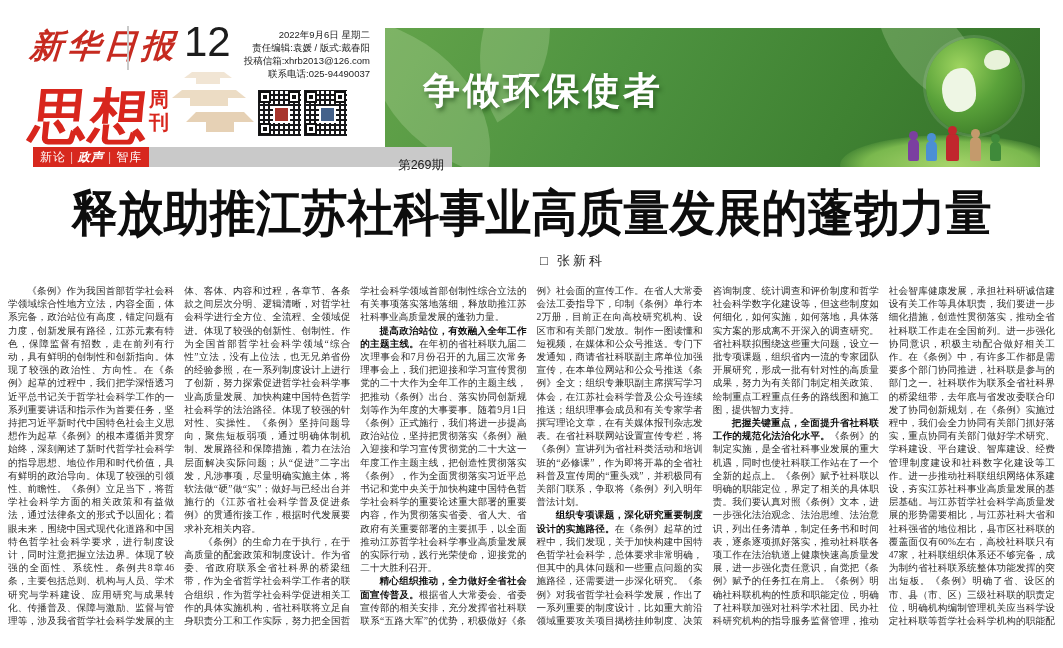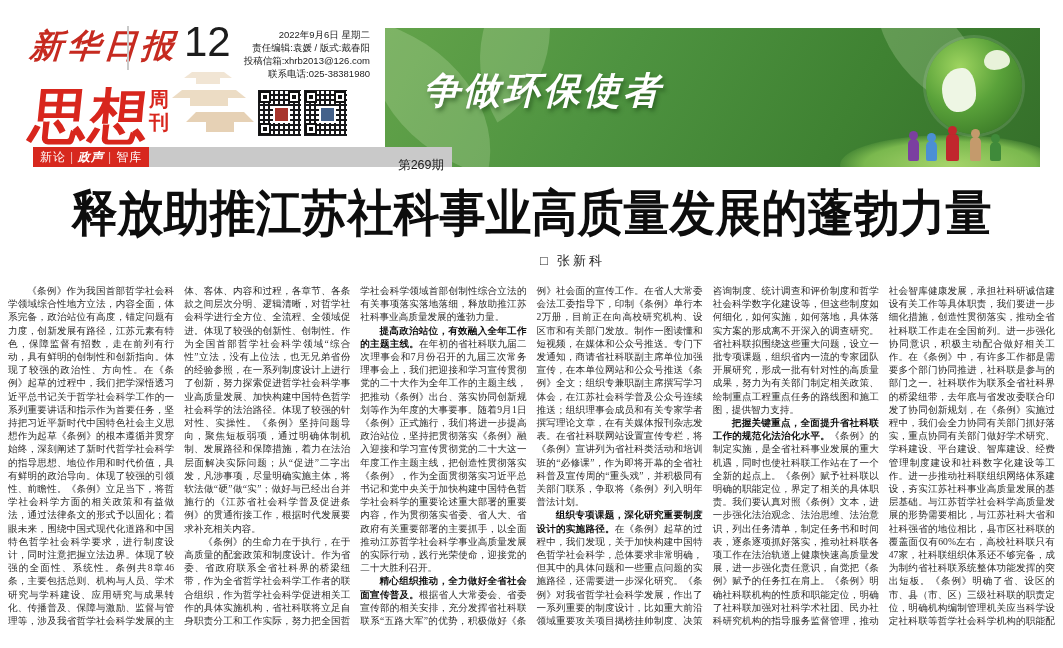--- a/index.html
+++ b/index.html
@@ -38,21 +38,21 @@
   .section-red .bold-it{font-weight:bold;font-style:italic;font-family:"Liberation Serif",serif;}
   .issue{position:absolute;right:8px;top:8px;height:20px;line-height:20px;font-size:12.5px;color:#1a1a1a;}
 
   
   .banner{position:absolute;left:385px;top:28px;width:655px;height:139px;overflow:hidden;
           background:linear-gradient(120deg,#63a34a 0%,#4e9340 35%,#3f8232 70%,#356f2a 100%);}
   .leaf{position:absolute;background:rgba(222,240,200,.22);}
   .leaf1{left:-30px;top:10px;width:150px;height:120px;border-radius:0 100% 0 100%;transform:rotate(15deg);}
   .leaf2{left:70px;top:-40px;width:120px;height:110px;border-radius:0 100% 0 100%;transform:rotate(60deg);}
   .leaf3{right:40px;top:-30px;width:140px;height:100px;border-radius:0 100% 0 100%;transform:rotate(200deg);}
-  .banner-line{position:absolute;color:#fff;font-weight:bold;font-style:italic;
+  .banner-line{position:absolute;color:#fff;font-weight:bold;
           font-size:37px;letter-spacing:3px;text-shadow:2px 3px 4px rgba(20,60,15,.55);
           font-family:"Liberation Sans",sans-serif;white-space:nowrap;text-align:right;}
   .bl1{left:38px;top:38px;}
   .bl2{left:118px;top:83px;}
   .grass{position:absolute;right:-20px;bottom:-28px;width:220px;height:60px;border-radius:50%;
          background:radial-gradient(ellipse at center,#a6d46a 0%,#7ab84e 55%,rgba(122,184,78,0) 75%);}
   .globe{position:absolute;right:18px;top:10px;width:96px;height:96px;border-radius:50%;
          background:radial-gradient(circle at 35% 30%,#9ed45f 0%,#5aa23a 45%,#2f6b21 100%);
          box-shadow:0 0 0 3px rgba(255,255,255,.12);}
   .globe:before{content:"";position:absolute;left:16px;top:30px;width:34px;height:44px;background:#eef6e4;
@@ -89,21 +89,21 @@
 
 <div class="page">
 
   <div class="brand">新华日报</div>
   <div class="mast-divider"></div>
   <div class="page-num">12</div>
   <div class="info">
     <div>2022年9月6日  星期二</div>
     <div>责任编辑:袁媛 / 版式:戴春阳</div>
     <div>投稿信箱:xhrb2013@126.com</div>
-    <div>联系电话:025-38381980</div>
+    <div>联系电话:025-94490037</div>
   </div>
 
   <svg class="pavilion" width="92" height="72" viewBox="0 0 92 72">
     <g fill="#d9b98c" opacity="0.85">
       <path d="M30 6 L62 6 L70 12 L58 12 L58 18 L34 18 L34 12 L22 12 Z" opacity="0.55"></path>
       <path d="M20 24 L74 24 L84 32 L66 32 L66 40 L28 40 L28 32 L10 32 Z" opacity="0.75"></path>
       <path d="M34 46 L82 46 L92 56 L72 56 L72 66 L44 66 L44 56 L24 56 Z" opacity="0.95"></path>
     </g>
   </svg>
 

